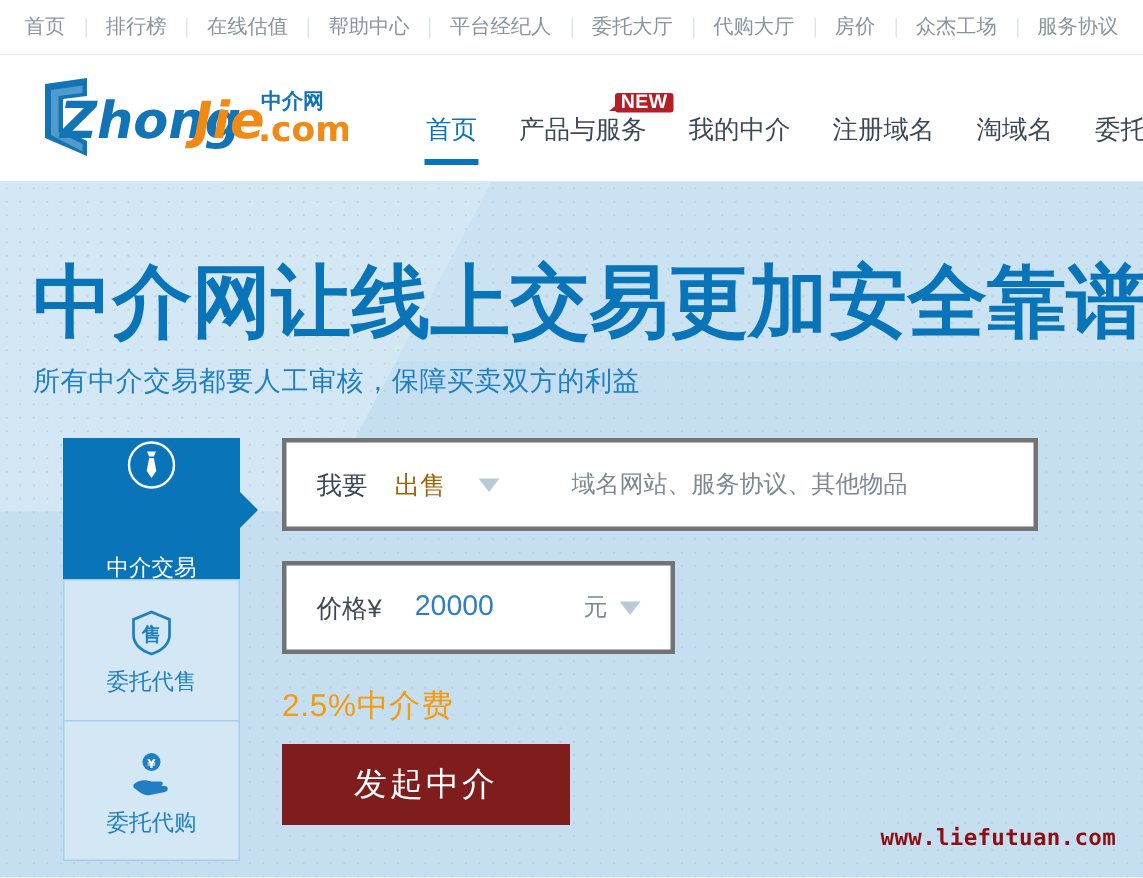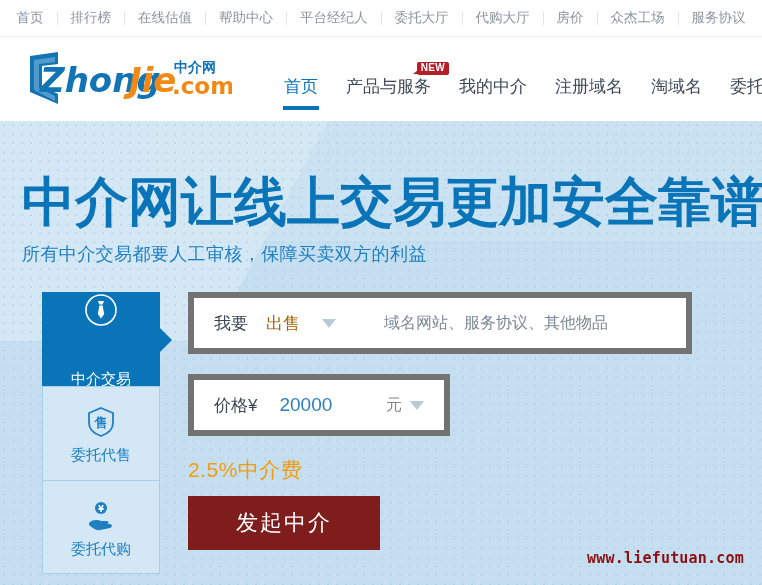--- a/index.html
+++ b/index.html
@@ -75,21 +75,21 @@
     width: 36px;
     height: 4px;
     background: #0a74b8;
   }
   .new-badge {
     position: absolute;
     top: 0px;
     right: -4px;
     background: #b51e27;
     color: #ffffff;
-    font-size: 10px;
+    font-size: 13px;
     font-weight: bold;
     letter-spacing: .3px;
     padding: 1px 4px 2px 4px;
     line-height: 10px;
     border-radius: 2px;
     font-family: "Liberation Sans", sans-serif;
   }
   .new-badge:after{
     content:"";
     position:absolute;
@@ -195,21 +195,21 @@
     border-top: 13px solid transparent;
     border-bottom: 13px solid transparent;
     border-left: 13px solid #0a74b8;
   }
   .tab-label { line-height: 1; }
 
   .formcol { margin-left: 28px; flex: 1; }
 
   .field {
     background: #ffffff;
-    border: 6px solid #737373;
+    border: 3px solid #737373;
     height: 62px;
     display: flex;
     align-items: center;
     padding: 0 20px;
   }
   .field-wide { width: 504px; }
   .field-price { width: 262px; margin-top: 20px; }
 
   .f-label { font-size: 17px; color: #3c4856; white-space: nowrap; }
   .f-value {

